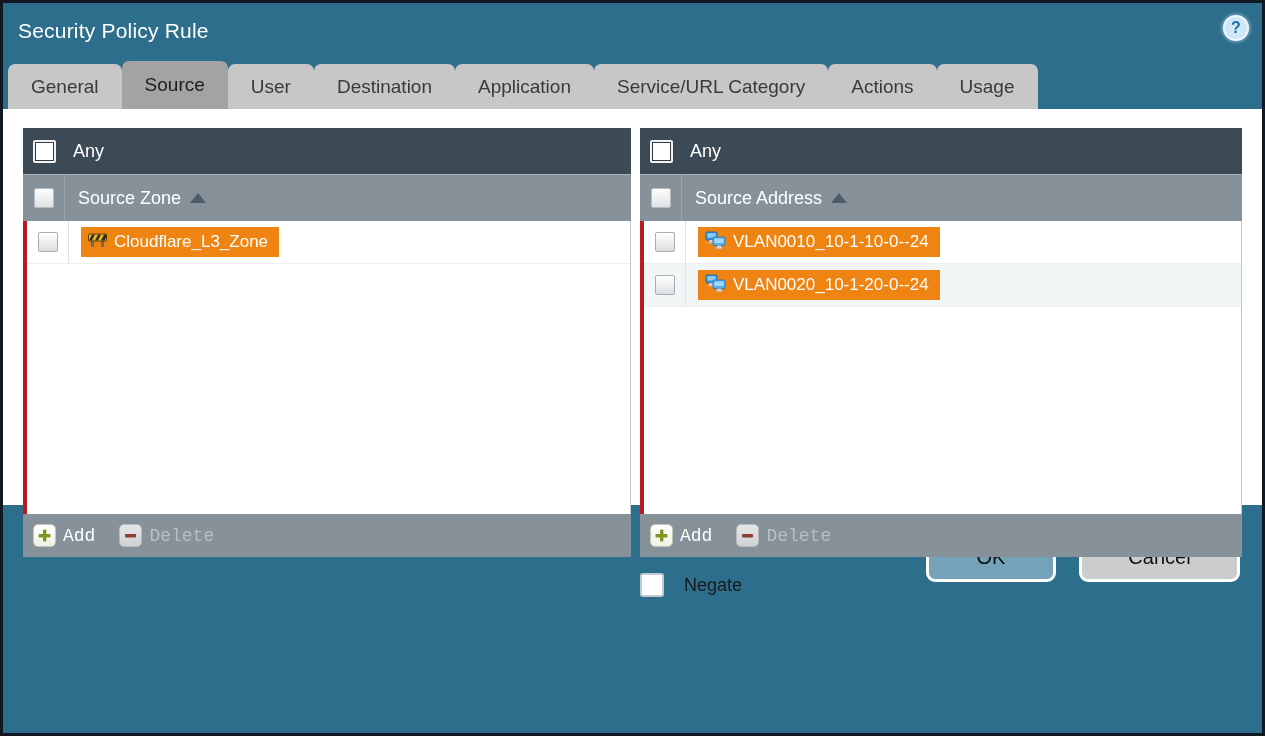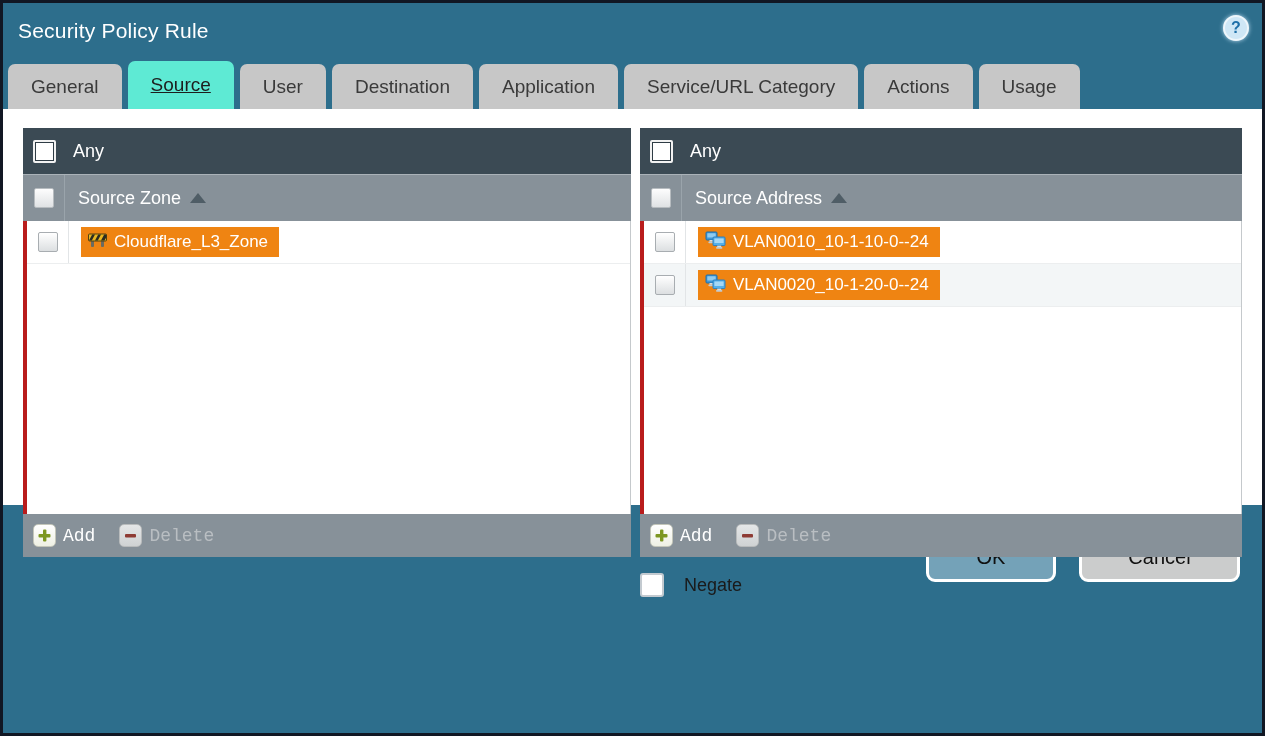--- a/index.html
+++ b/index.html
@@ -27,33 +27,33 @@
     border:2px solid #eef6fb;
     box-shadow:0 0 4px rgba(200,230,250,.9);
     color:#1e6fa8; font-weight:bold; font-size:16px;
     display:flex; align-items:center; justify-content:center;
     cursor:pointer;
   }
 
   
   .tabbar{
     display:flex; align-items:flex-end;
-    padding-left:5px; gap:6px; height:48px;
+    padding-left:5px; gap:0; height:48px;
     position:relative; z-index:2;
   }
   .tab{
     background:#c7c7c7; color:#3a3a3a;
     border-radius:7px 7px 0 0;
     height:45px; line-height:45px;
     padding:0 23px; font-size:19px;
     cursor:pointer; white-space:nowrap;
   }
   .tab.active{
-    background:#5eead4; color:#1d1d1d;
-    height:48px; line-height:48px;text-decoration:underline;
+    background:#a3a3a3; color:#1d1d1d;
+    height:48px; line-height:48px;
   }
 
   
   .content{
     background:#fff; height:396px;
     padding:19px 20px 0 20px;
     position:relative; z-index:1;
   }
   .panels{ display:flex; gap:9px; }
   .panel{ width:608px; }

